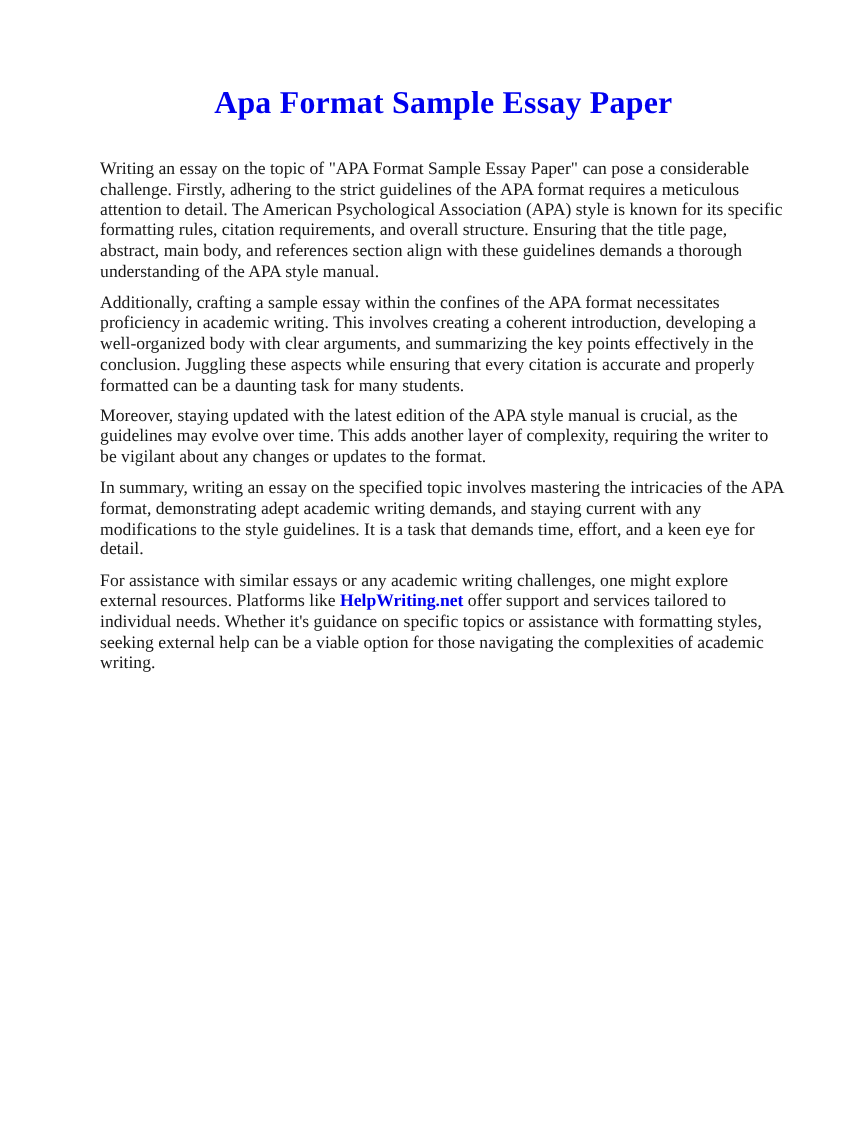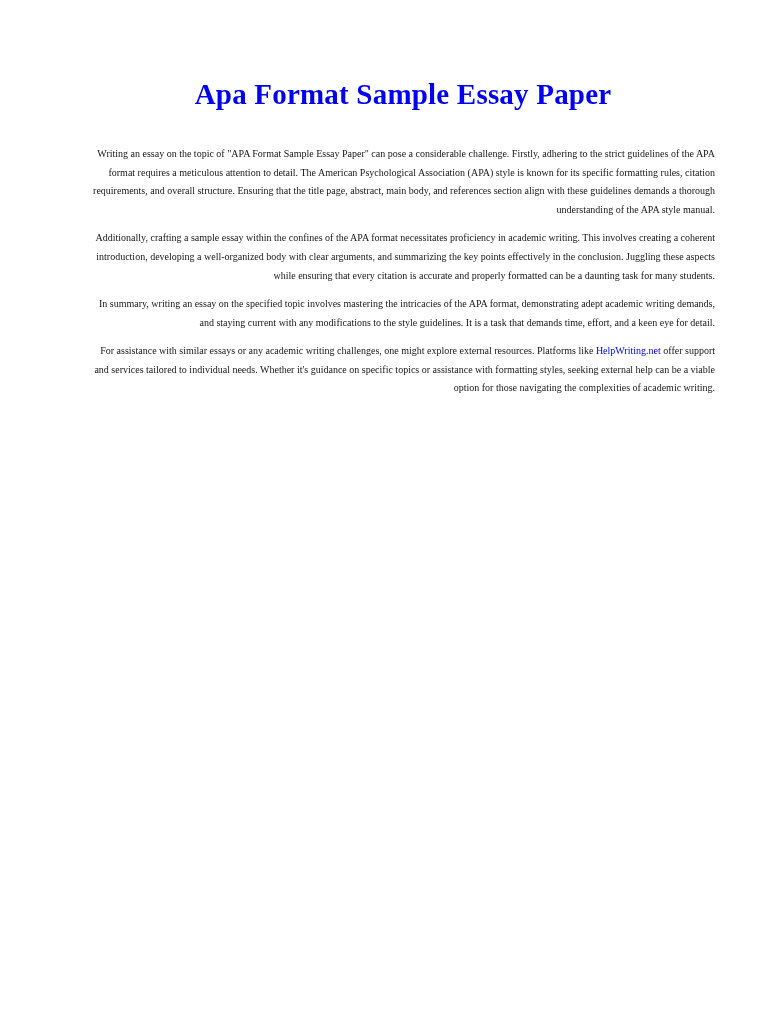--- a/index.html
+++ b/index.html
@@ -23,42 +23,43 @@
   .doc-title {
     font-size: 29px;
     line-height: 33px;
     font-weight: bold;
     color: var(--color-title, #0000ee);
     text-align: center;
     margin: 0 0 34px 0;
     letter-spacing: 0.2px;
   }
   .para {
-    font-size: 10px;
+    font-size: 16px;
     line-height: 18.7px;
     color: var(--color-body, #161616);
     margin: 0 0 9.5px 0;
-    text-align: right;
+    text-align: left;
   }
   .inline-link {
     color: var(--color-link, #0000ee);
-    font-weight: normal;
+    font-weight: bold;
     text-decoration: none;
     cursor: pointer;
   }
 </style>
 </head>
 <body>
 
 <div class="page">
 
   <h1 class="doc-title">Apa Format Sample Essay Paper</h1>
 
   <p class="para">Writing an essay on the topic of "APA Format Sample Essay Paper" can pose a considerable challenge. Firstly, adhering to the strict guidelines of the APA format requires a meticulous attention to detail. The American Psychological Association (APA) style is known for its specific formatting rules, citation requirements, and overall structure. Ensuring that the title page, abstract, main body, and references section align with these guidelines demands a thorough understanding of the APA style manual.</p>
 
   <p class="para">Additionally, crafting a sample essay within the confines of the APA format necessitates proficiency in academic writing. This involves creating a coherent introduction, developing a well-organized body with clear arguments, and summarizing the key points effectively in the conclusion. Juggling these aspects while ensuring that every citation is accurate and properly formatted can be a daunting task for many students.</p>
 
+  <p class="para">Moreover, staying updated with the latest edition of the APA style manual is crucial, as the guidelines may evolve over time. This adds another layer of complexity, requiring the writer to be vigilant about any changes or updates to the format.</p>
 
   <p class="para">In summary, writing an essay on the specified topic involves mastering the intricacies of the APA format, demonstrating adept academic writing demands, and staying current with any modifications to the style guidelines. It is a task that demands time, effort, and a keen eye for detail.</p>
 
   <p class="para"><span>For assistance with similar essays or any academic writing challenges, one might explore external resources. Platforms like </span><a class="inline-link" href="#">HelpWriting.net</a><span> offer support and services tailored to individual needs. Whether it's guidance on specific topics or assistance with formatting styles, seeking external help can be a viable option for those navigating the complexities of academic writing.</span></p>
 
 </div>
 
 </body></html>

